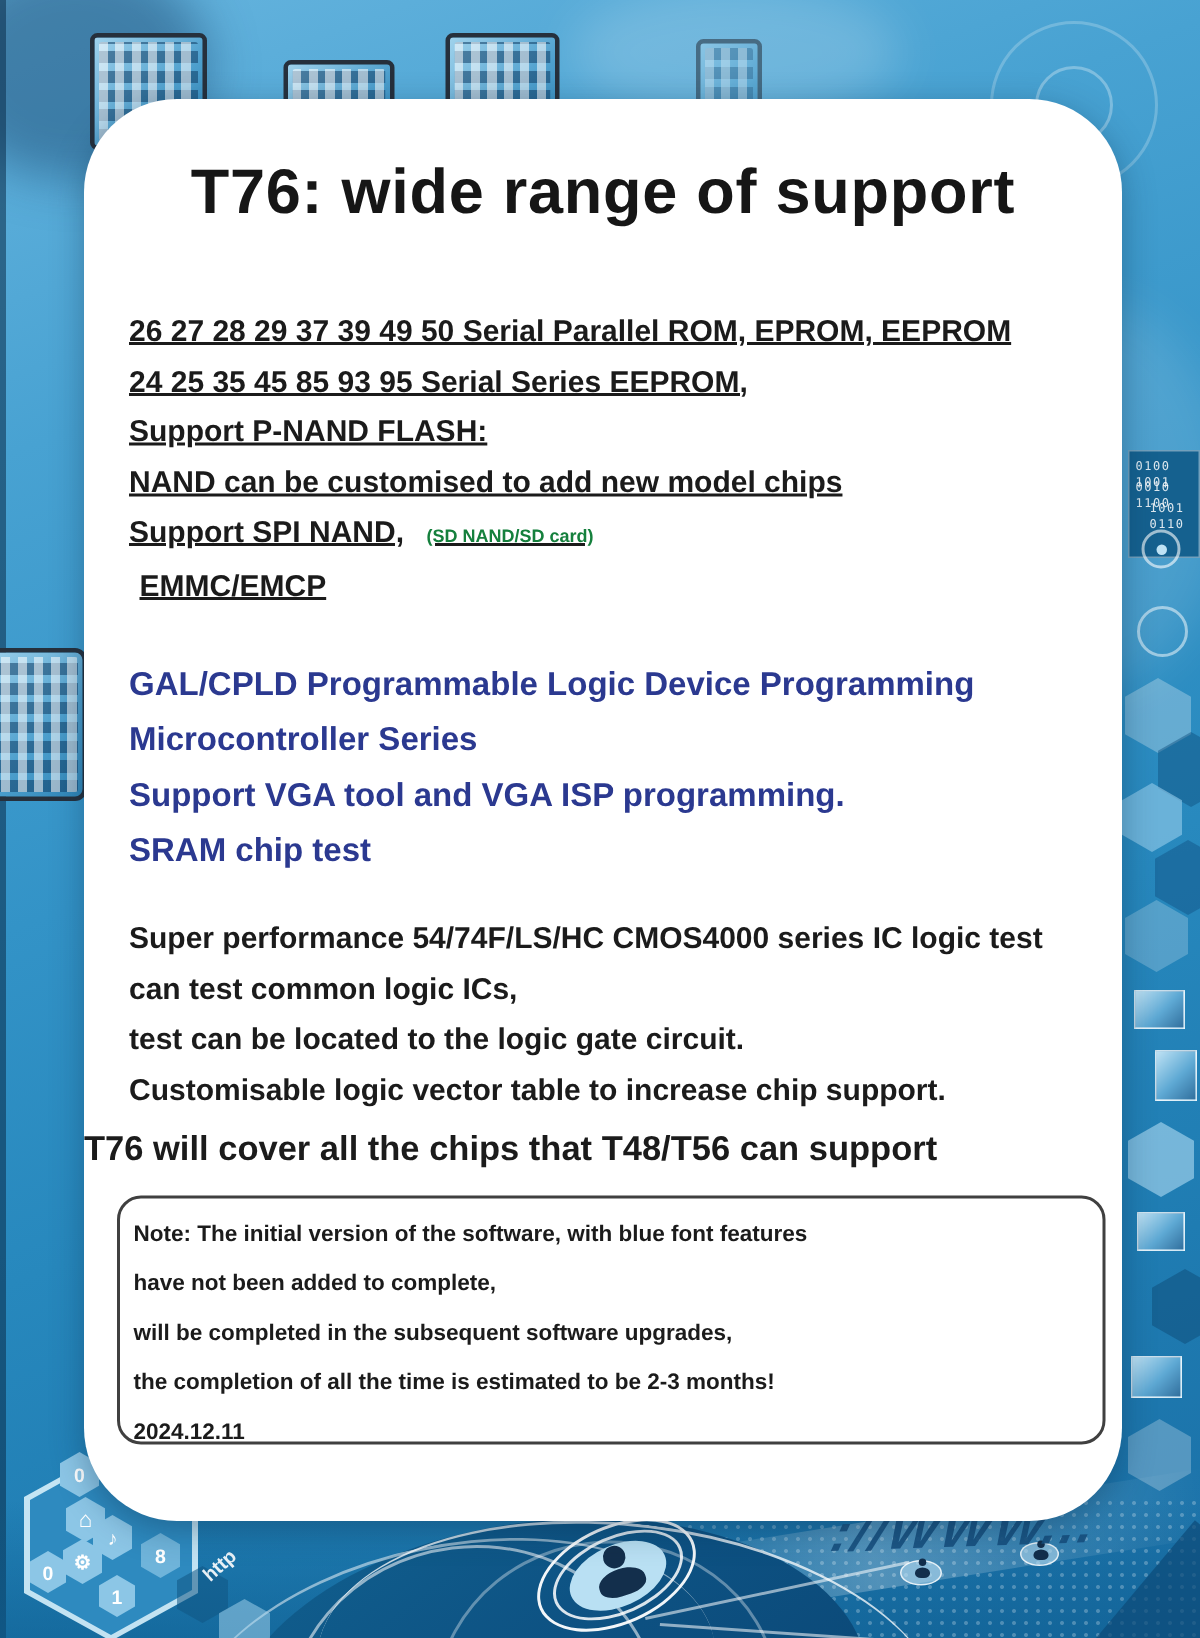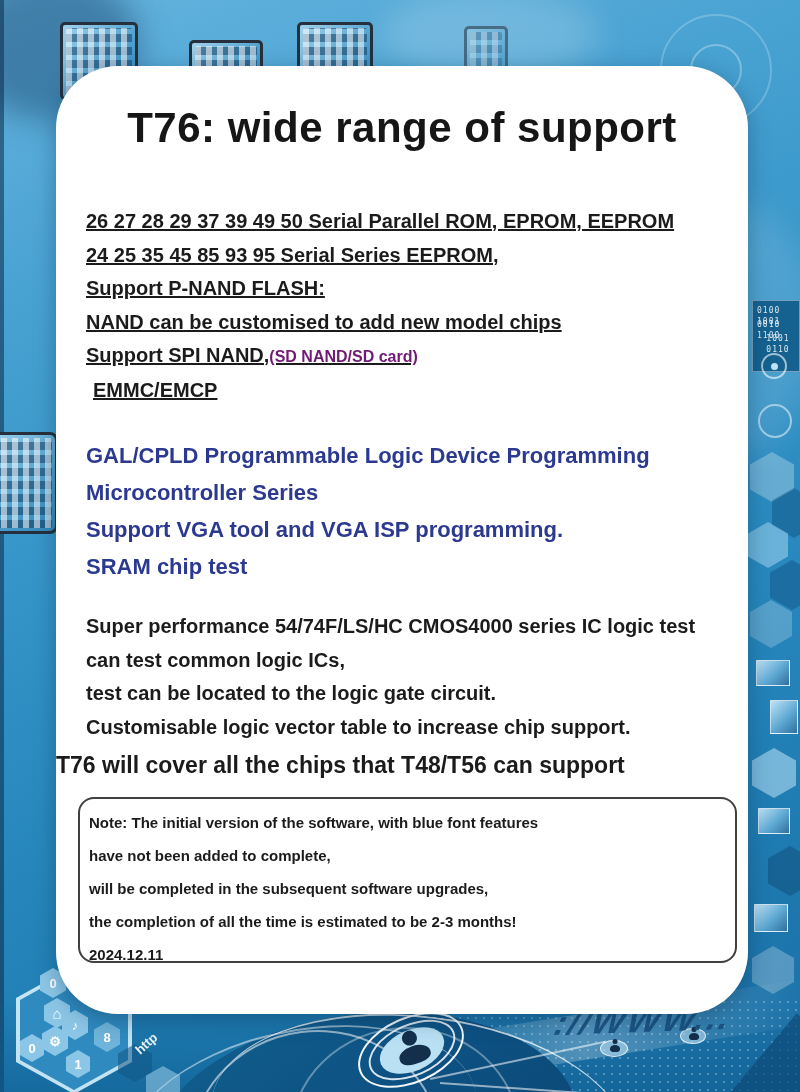--- a/index.html
+++ b/index.html
@@ -58,21 +58,21 @@
   .netline{position:absolute;height:1.5px;background:rgba(255,255,255,.55);transform-origin:0 0;}
 
   
   .card{position:absolute;left:56px;top:66px;width:692px;height:948px;background:#ffffff;
         border-radius:62px;box-shadow:0 6px 22px rgba(8,40,68,.35);z-index:10;}
   .title{position:absolute;top:38px;left:0;width:100%;text-align:center;margin:0;
          font-size:42px;font-weight:bold;color:#161616;letter-spacing:.5px;}
   .blk{position:absolute;left:30px;right:18px;}
   .ln{white-space:nowrap;font-weight:bold;}
   .blk1{top:139px;font-size:20px;line-height:33.5px;color:#1b1b1b;text-decoration:underline;}
-  .sdnote{color:#701a75;font-size:16px;}
+  .sdnote{color:#15803d;font-size:12px;margin-left:15px;}
   .emmc{padding-left:7px;}
   .blkblue{top:371px;font-size:22px;line-height:37px;color:#2b3990;}
   .blk3{top:544px;font-size:20px;line-height:33.5px;color:#1b1b1b;}
   .cover{position:absolute;top:686px;left:0;width:100%;text-align:left;
          font-size:23px;font-weight:bold;color:#1b1b1b;white-space:nowrap;}
   .note{position:absolute;left:22px;top:731px;width:659px;height:166px;
         border:2px solid #404040;border-radius:16px;padding:7px 8px 0 9px;
         font-size:15px;line-height:33px;font-weight:bold;color:#1b1b1b;background:#fff;}
 </style>
 </head>

